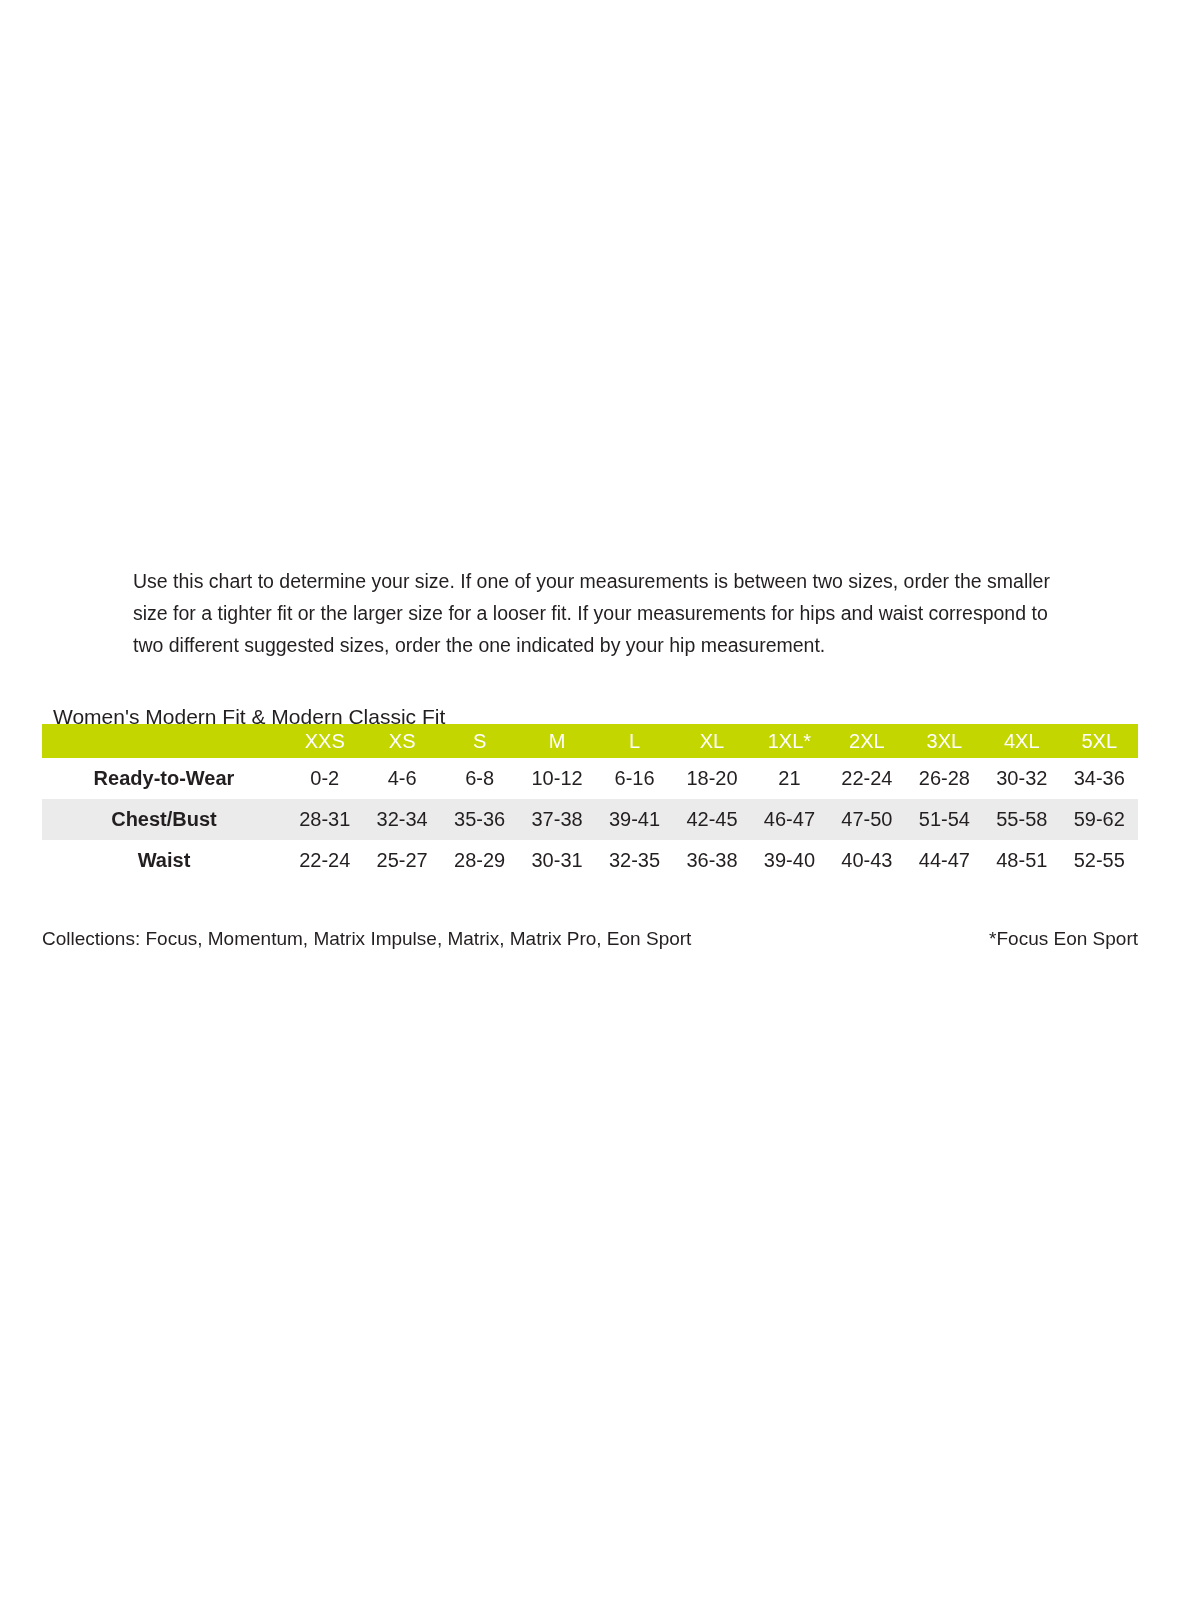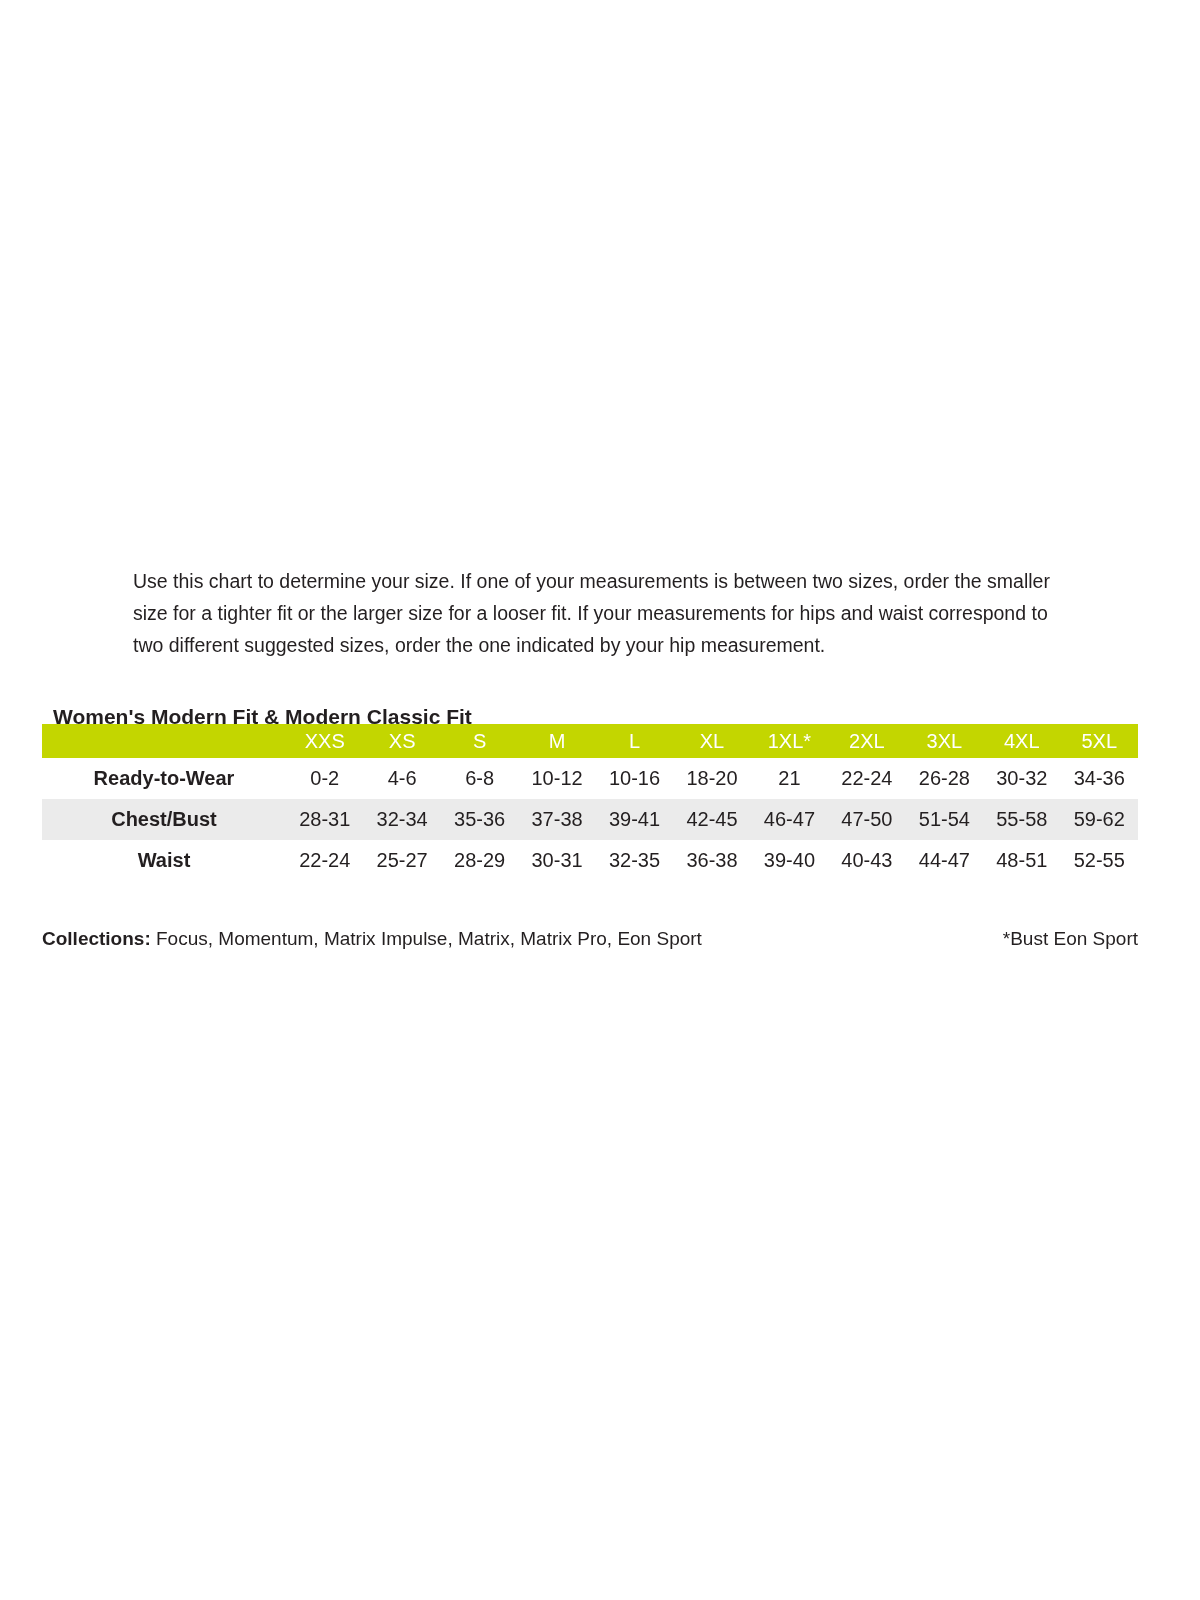--- a/index.html
+++ b/index.html
@@ -39,21 +39,21 @@
     line-height: 32px;
     font-weight: 400;
     color: var(--text);
   }
 
   .section-title {
     position: absolute;
     top: 688px;
     left: 53px;
     font-size: 21px;
-    font-weight: 700;
+    font-weight: 400;
     color: var(--text);
   }
 
   .table-wrap {
     position: absolute;
     top: 724px;
     left: 42px;
     width: 1096px;
   }
   table {
@@ -81,21 +81,21 @@
   .footnotes {
     position: absolute;
     top: 926px;
     left: 42px;
     width: 1096px;
     display: flex;
     justify-content: space-between;
     font-size: 19px;
     line-height: 26px;
   }
-  .footnotes .left b { font-weight: 700; }
+  .footnotes .left b { font-weight: 400; }
 </style>
 </head>
 <body>
 
 <div class="page">
 
 
   <p class="intro">Use this chart to determine your size. If one of your measurements is between two sizes, order the smaller size for a tighter fit or the larger size for a looser fit. If your measurements for hips and waist correspond to two different suggested sizes, order the one indicated by your hip measurement.</p>
 
   <h2 class="section-title">Women's Modern Fit &amp; Modern Classic Fit</h2>
@@ -132,21 +132,21 @@
           <th>5XL</th>
         </tr>
       </thead>
       <tbody>
         <tr>
           <td class="row-label">Ready-to-Wear</td>
           <td>0-2</td>
           <td>4-6</td>
           <td>6-8</td>
           <td>10-12</td>
-          <td>10-16</td>
+          <td>6-16</td>
           <td>18-20</td>
           <td>21</td>
           <td>22-24</td>
           <td>26-28</td>
           <td>30-32</td>
           <td>34-36</td>
         </tr>
         <tr class="alt">
           <td class="row-label">Chest/Bust</td>
           <td>28-31</td>
@@ -176,16 +176,16 @@
           <td>52-55</td>
         </tr>
       </tbody>
     </table>
   </div>
 
   <div class="footnotes">
     <div class="left">
       <b>Collections:</b><span> Focus, Momentum, Matrix Impulse, Matrix, Matrix Pro, Eon Sport</span>
     </div>
-    <div class="right">*Bust Eon Sport</div>
+    <div class="right">*Focus Eon Sport</div>
   </div>
 
 </div>
 
 </body></html>

